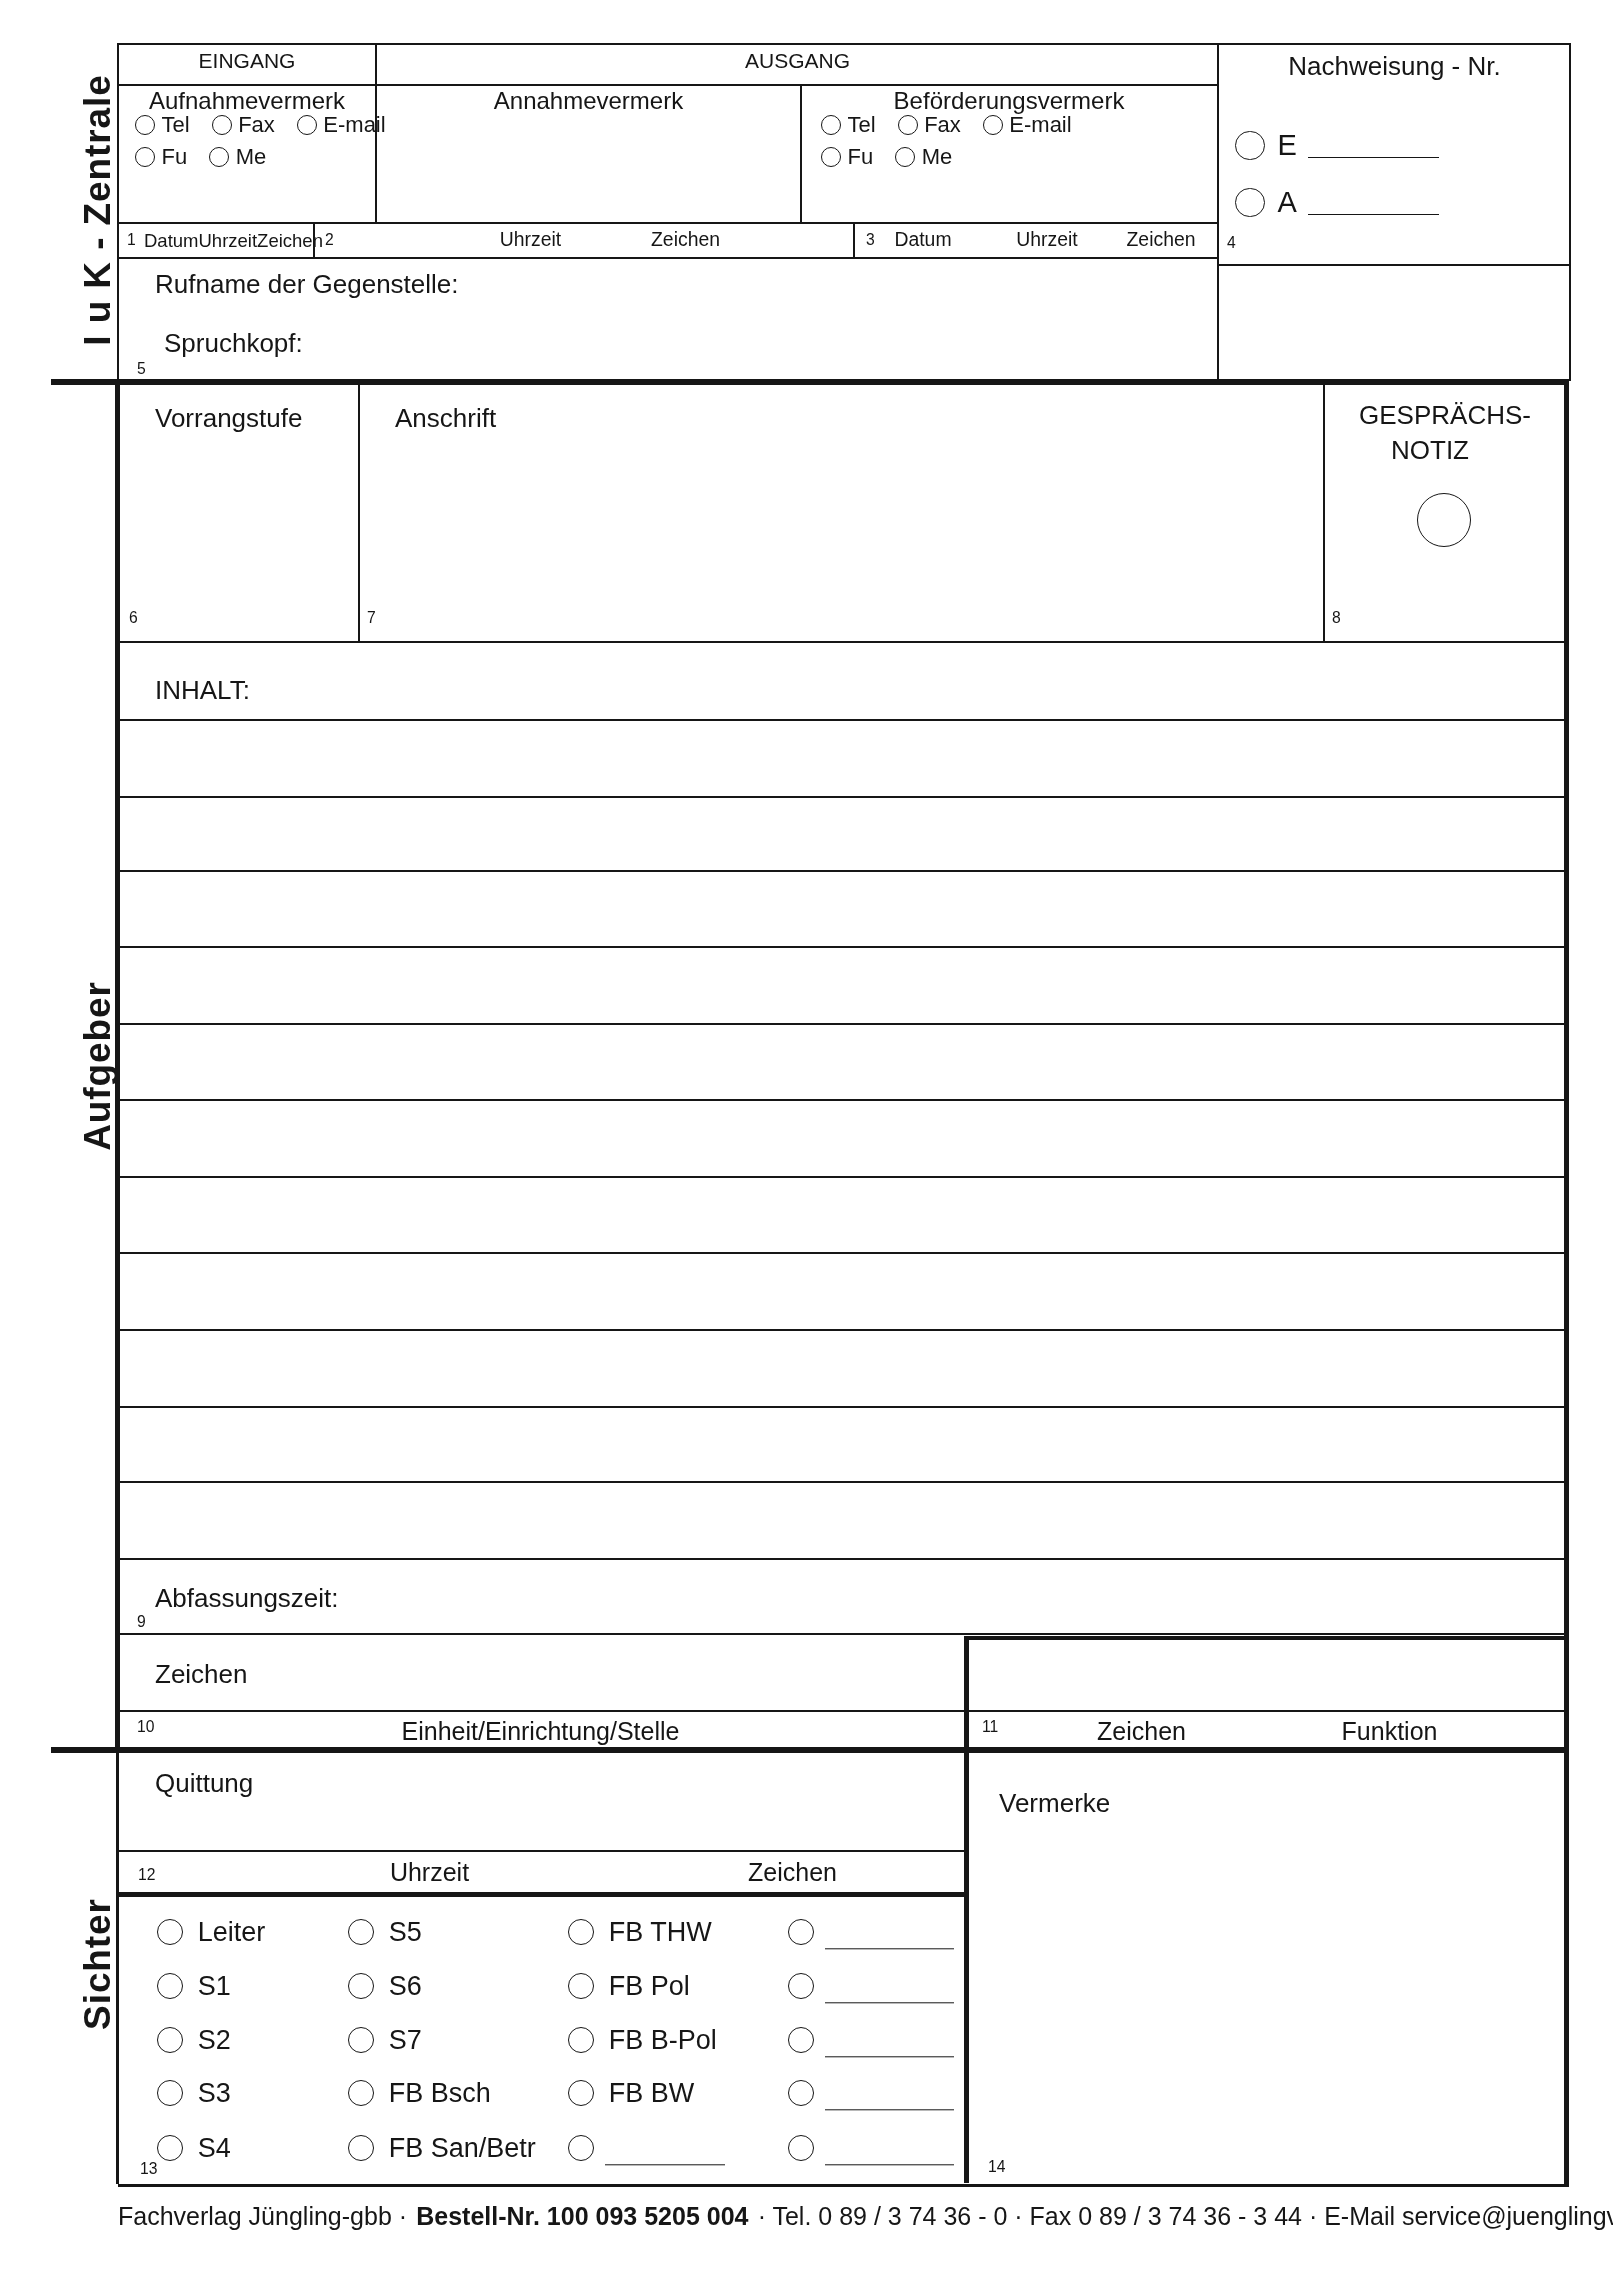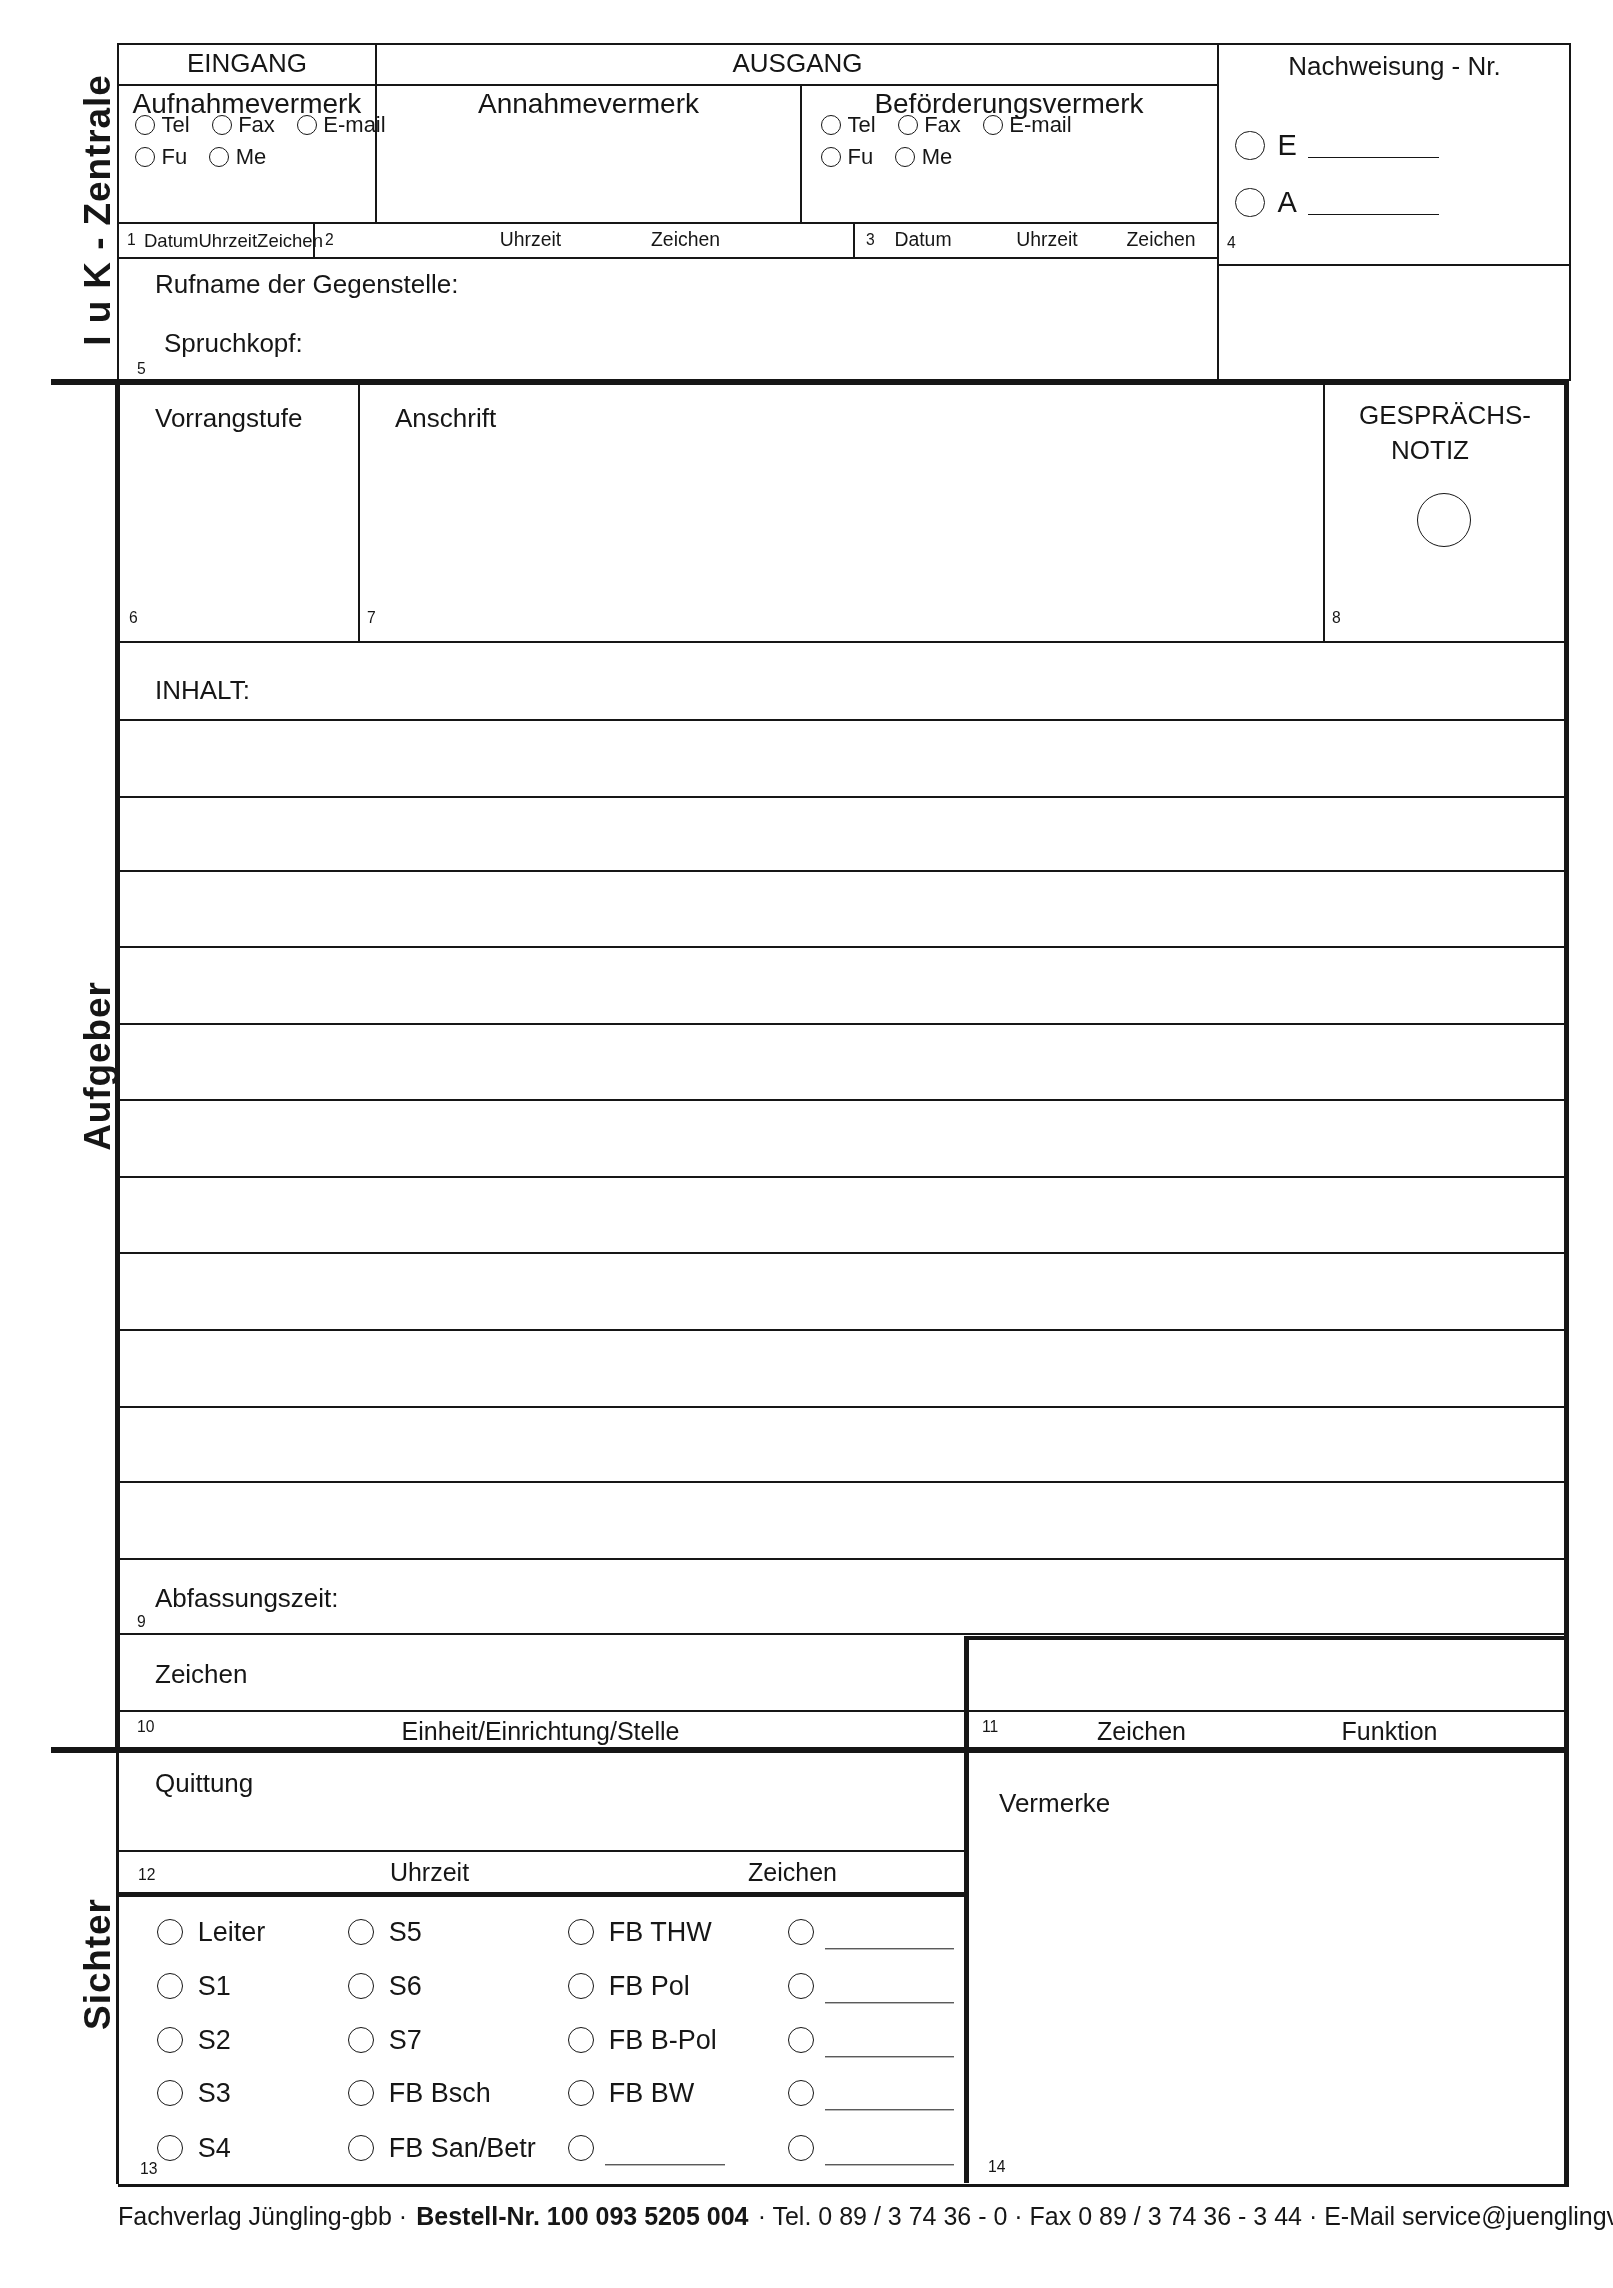--- a/index.html
+++ b/index.html
@@ -8,24 +8,24 @@
   .page {
     position:relative; width:1613px; height:2289px; background:var(--paper);
     font-family:"Liberation Sans", sans-serif; color:var(--ink); overflow:hidden;
   }
   .h, .v { position:absolute; background:var(--ink); }
   .t { position:absolute; white-space:nowrap; line-height:1.12; color:var(--ink); }
   .c { text-align:center; }
   .num { font-size:15.7px; }
   .s21 { font-size:19.4px; }
   .s20 { font-size:18.5px; }
-  .s26 { font-size:28px; }
+  .s26 { font-size:24px; }
   .s27 { font-size:25px; }
   .s28 { font-size:26px; }
-  .s29 { font-size:26px; }
+  .s29 { font-size:21px; }
   .radio { display:inline-block; border:1.8px solid var(--ink); border-radius:50%; background:var(--paper); flex:none; }
   .r22 { width:20px; height:20px; }
   .r28 { width:26px; height:26px; }
   .r32 { width:29.5px; height:29.5px; }
   .optrow { position:absolute; display:flex; align-items:center; }
   .opt { display:inline-flex; align-items:center; margin-right:22px; }
   .opt .olabel { font-size:22px; margin-left:6.5px;text-align:right; }
   .flex3 { position:absolute; display:flex; justify-content:space-between; }
   .narow { position:absolute; left:1235px; display:flex; align-items:center; height:33px; }
   .nletter { font-size:29px; margin-left:13px; }

